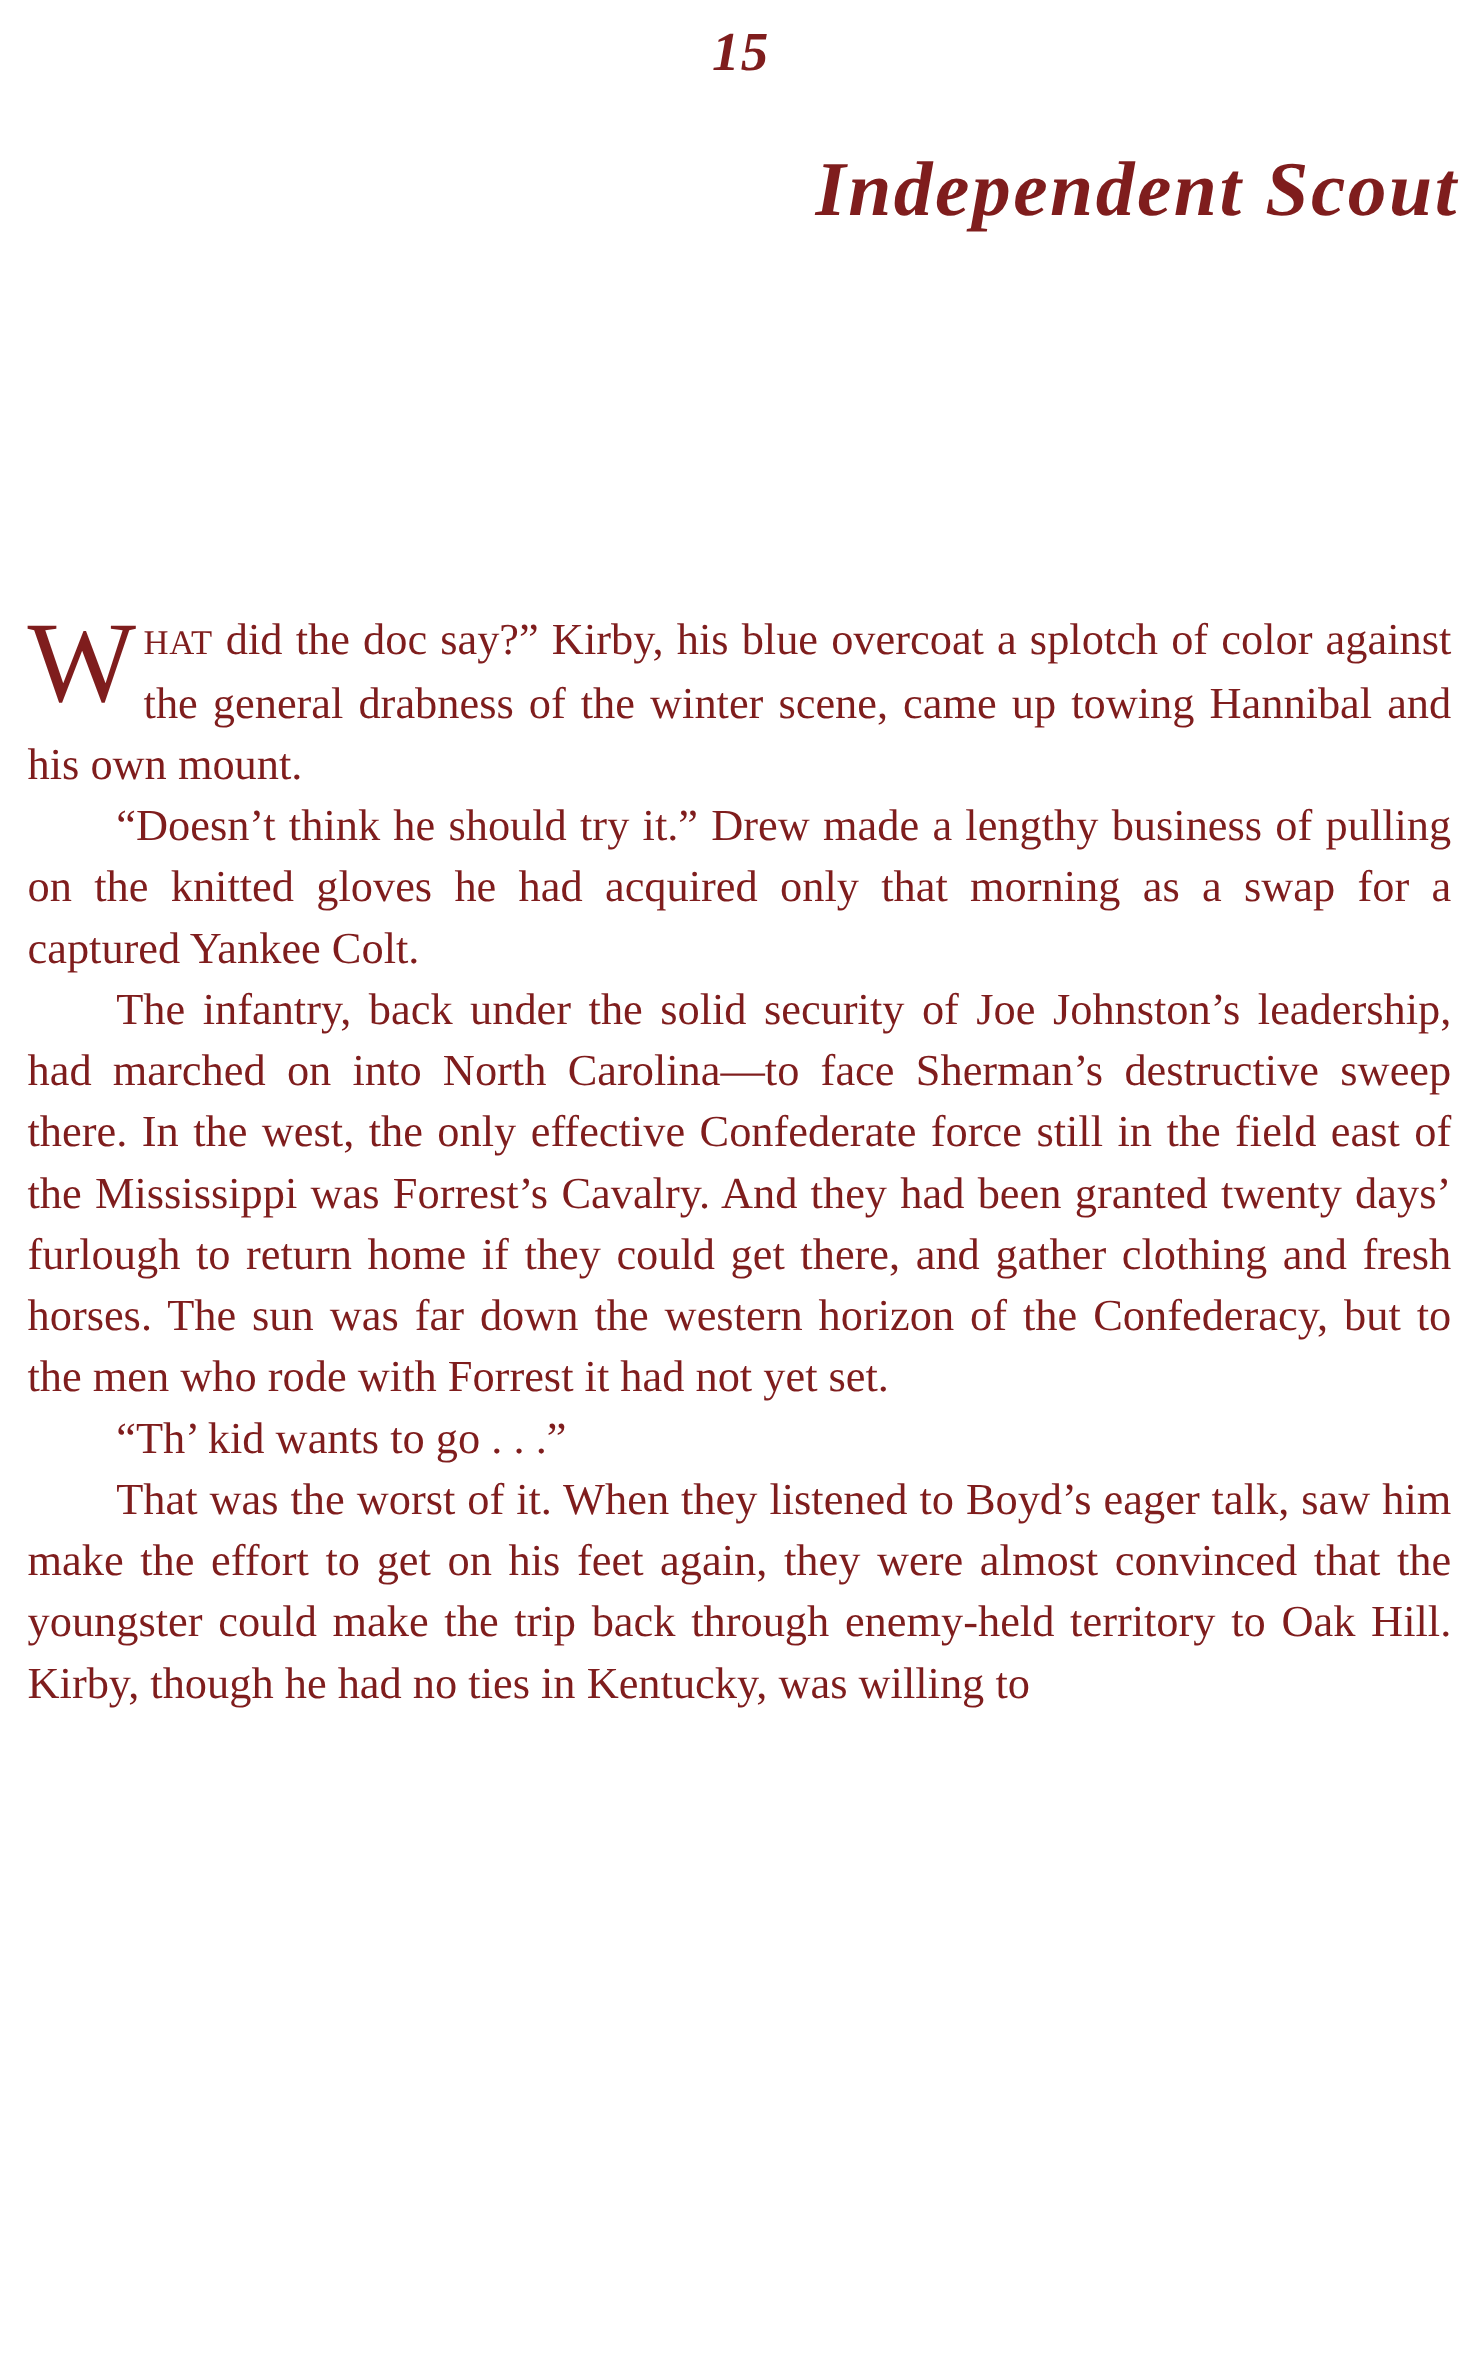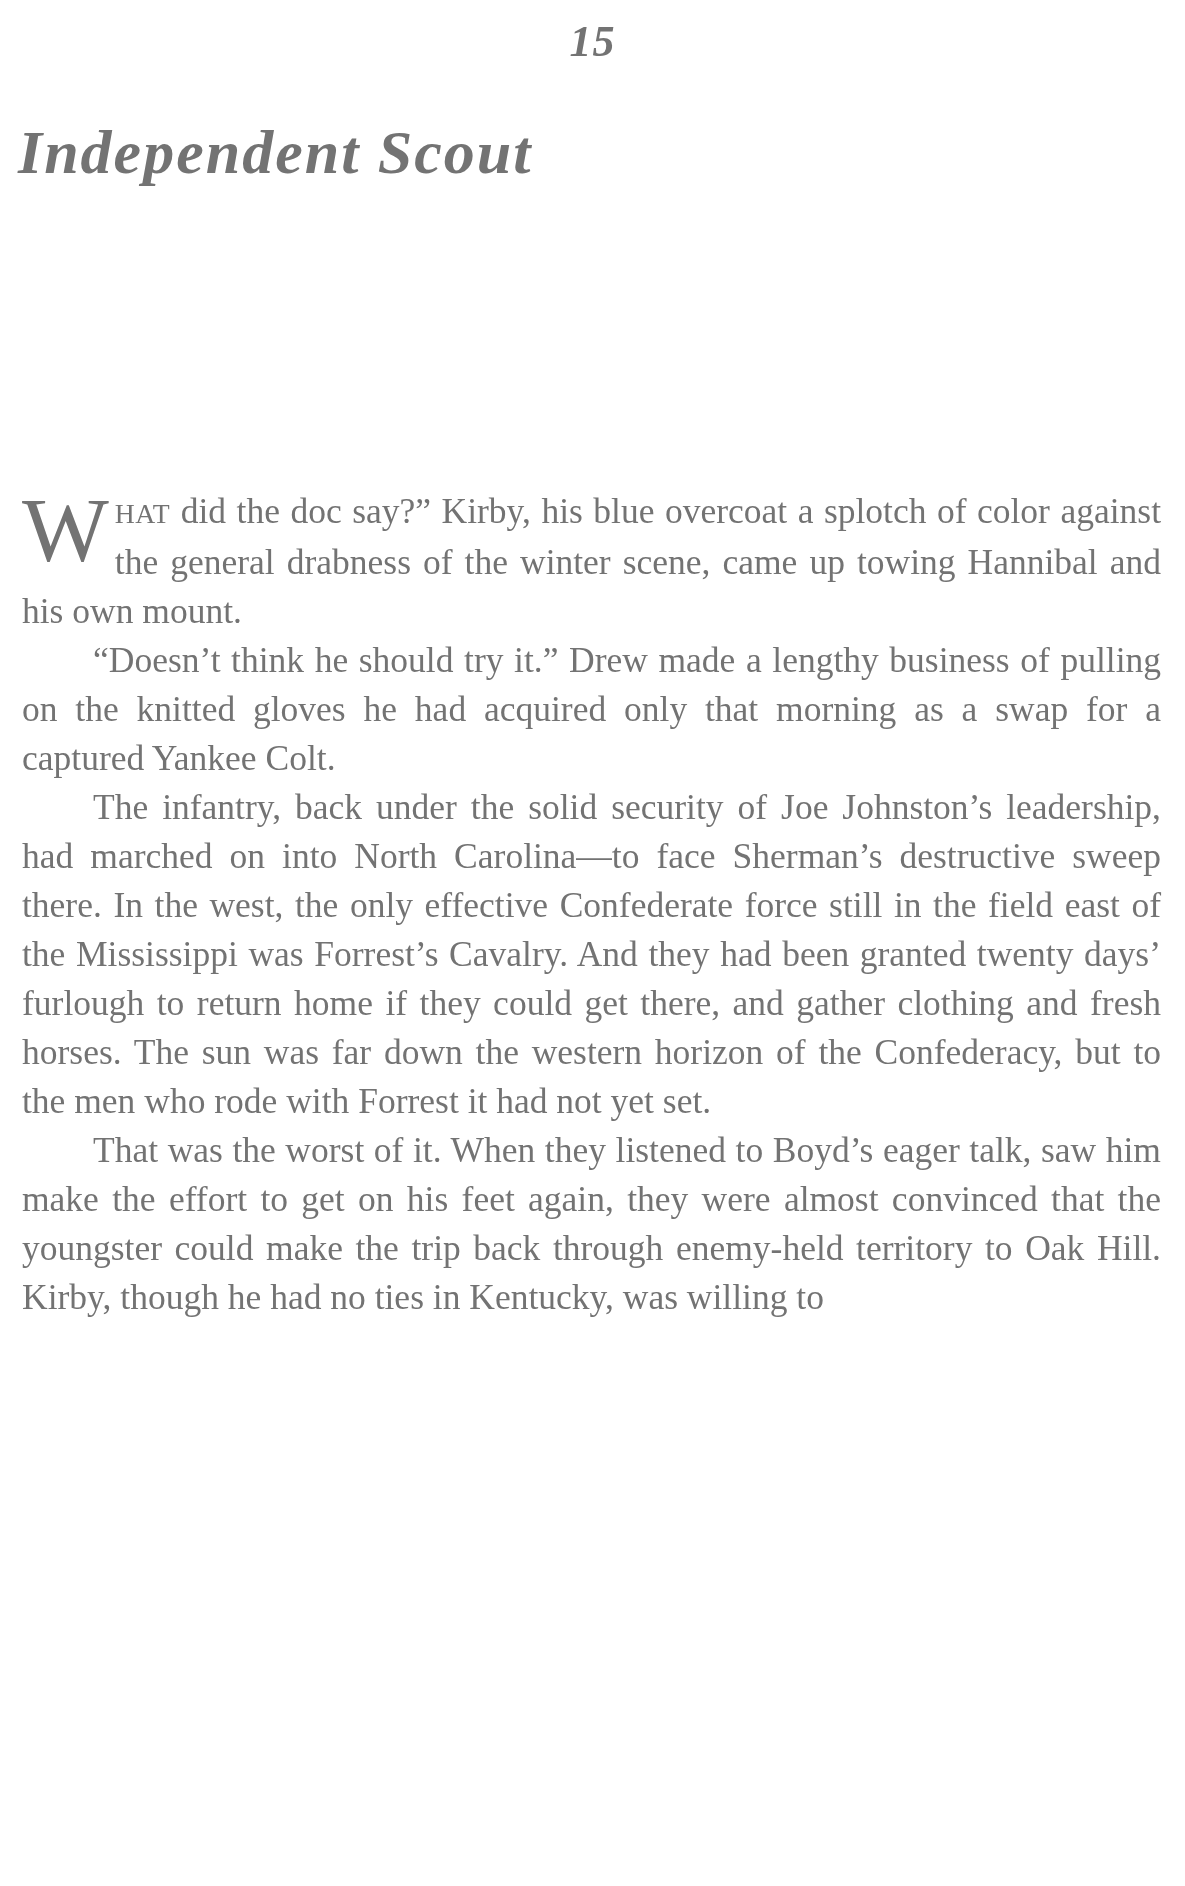--- a/index.html
+++ b/index.html
@@ -8,40 +8,40 @@
     background: #ffffff;
   }
   .page {
     position: relative;
     width: 1185px;
     height: 1886px;
     background: #ffffff;
     margin: 0 auto;
     overflow: hidden;
     font-family: "Liberation Serif", "DejaVu Serif", serif;
-    color: #737373;
+    color: #7f1d1d;
   }
   .content {
     position: absolute;
     left: 18px;
     top: 0;
     width: 1149px;
     height: 1886px;
   }
   .chapter-number {
     text-align: center;
     font-style: italic;
     font-size: 44px;
     font-weight: 700;
     letter-spacing: 1px;
     margin-top: 18px;
     line-height: 1.1;
   }
   .chapter-title {
-    text-align: left;
+    text-align: right;
     font-style: italic;
     font-size: 62px;
     font-weight: 700;
     letter-spacing: 2px;
     margin-top: 52px;
     line-height: 1.1;
   }
   .body-text {
     margin-top: 300px;
     font-size: 35.5px;
@@ -93,20 +93,21 @@
     <div class="body-text">
 
       <p class="first">
         <span class="dropcap">W</span><span class="smallcaps">HAT</span><span> did the doc say?” Kirby, his blue overcoat a splotch of color against the general drabness of the winter scene, came up towing Hannibal and his own mount.</span>
       </p>
 
       <p>“Doesn’t think he should try it.” Drew made a lengthy business of pulling on the knitted gloves he had acquired only that morning as a swap for a captured Yankee Colt.</p>
 
       <p>The infantry, back under the solid security of Joe Johnston’s leadership, had marched on into North Carolina—to face Sherman’s destructive sweep there. In the west, the only effective Confederate force still in the field east of the Mississippi was Forrest’s Cavalry. And they had been granted twenty days’ furlough to return home if they could get there, and gather clothing and fresh horses. The sun was far down the western horizon of the Confederacy, but to the men who rode with Forrest it had not yet set.</p>
 
+      <p>“Th’ kid wants to go . . .”</p>
 
       <p>That was the worst of it. When they listened to Boyd’s eager talk, saw him make the effort to get on his feet again, they were almost convinced that the youngster could make the trip back through enemy-held territory to Oak Hill. Kirby, though he had no ties in Kentucky, was willing to</p>
 
     </div>
 
 
   </div>
 </div>
 
 </body></html>

